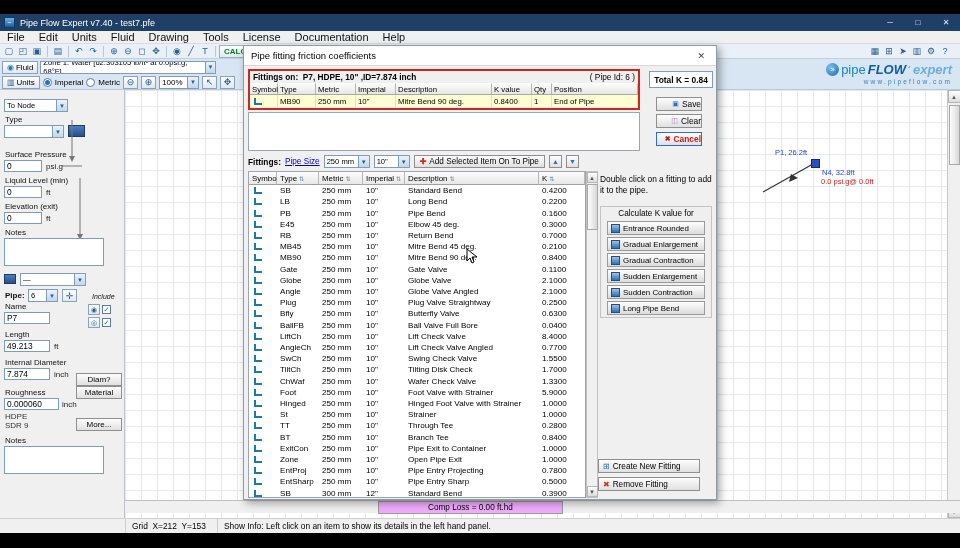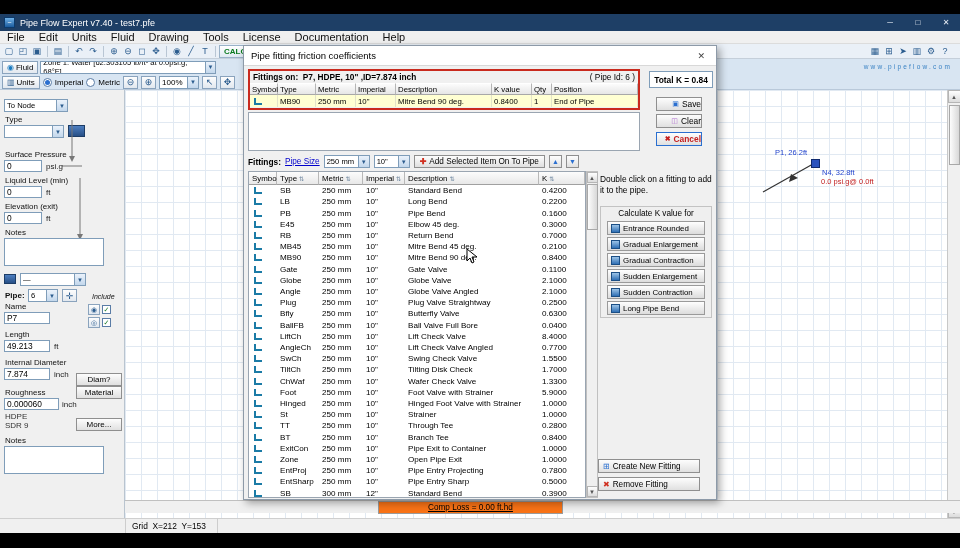--- a/index.html
+++ b/index.html
@@ -65,21 +65,21 @@
     background-size:16px 16px;}
   .cv-label{position:absolute;font-size:7.5px;color:#2244cc;white-space:pre;}
   .cv-label.red{color:#c22222;}
   .node-sq{position:absolute;width:9px;height:9px;background:#2a52be;border:1px solid #102a6e;}
   .vscroll{position:absolute;right:0;top:0;width:13px;height:100%;background:#f0f0f0;border-left:1px solid #c8c8c8;display:flex;flex-direction:column;align-items:center;}
   .scr-arr{width:13px;height:13px;font-size:6px;color:#555;display:flex;align-items:center;justify-content:center;background:linear-gradient(#fefefe,#dcdcdc);border:1px solid #b5b5b5;}
   .scr-thumb{width:11px;height:60px;background:linear-gradient(90deg,#fdfdfd,#d8d8d8);border:1px solid #a8a8a8;margin-top:2px;}
 
   
   .results-bar{position:absolute;left:125px;top:486px;width:835px;height:13px;background:#f0f0f0;border-top:1px solid #c0c0c0;z-index:5;}
-  .comploss{position:absolute;left:253px;top:0px;width:185px;height:13px;background:#f97316;border:1px solid #9a9a9a;font-size:8.2px;display:flex;align-items:center;justify-content:center;text-decoration:underline;}
+  .comploss{position:absolute;left:253px;top:0px;width:185px;height:13px;background:#f0abfc;border:1px solid #9a9a9a;font-size:8.2px;display:flex;align-items:center;justify-content:center;}
 
   
   .statusbar{position:absolute;left:0;top:504px;width:100%;height:15px;background:#f0f0f0;border-top:1px solid #cfcfcf;display:flex;align-items:center;font-size:8.4px;z-index:6;}
   .sb-cell{height:100%;display:flex;align-items:center;padding:8px 6px;border-right:1px solid #cdcdcd;}
 
   
   .dialog{position:absolute;left:243px;top:31px;width:474px;height:455px;background:#f0f0f0;border:1px solid #8d9aa8;box-shadow:3px 3px 8px rgba(0,0,0,.35);z-index:10;}
   .dlg-title{height:20px;background:#fff;display:flex;align-items:center;padding:0 7px;font-size:9.5px;border-bottom:1px solid #d8d8d8;}
   .dlg-close{margin-left:auto;font-size:9px;color:#444;padding:0 4px;}
   .dlg-body{position:relative;width:100%;height:433px;}
@@ -210,20 +210,27 @@
       <span class="mini-tool">⊕</span>
       <span class="combo" style="width:40px;font-size:8px;">
         <span>100%</span>
         <span class="arr">▼</span>
       </span>
       <span class="mini-tool">↖</span>
       <span class="mini-tool">✥</span>
     </div>
 
     <div class="brand">
+      <div class="brand-line">
+        <span class="brand-ic">»</span>
+        <span class="brand-pipe">pipe</span>
+          <span class="brand-flow">FLOW</span>
+          <span style="color:#0f5da0;font-size:9px;">´</span>
+        <span class="brand-expert">expert</span>
+      </div>
       <div class="brand-url">www.pipeflow.com</div>
     </div>
   </div>
 
   <div class="left-panel">
     <span class="combo" style="position:absolute;left:4px;top:9px;width:64px;">
       <span>To Node</span>
       <span class="arr">▼</span>
     </span>
     <span class="lp-label" style="left:5px;top:25px;">Type</span>
@@ -328,20 +335,21 @@
 
   <div class="results-bar">
     <div class="comploss">
       <span>Comp Loss = 0.00 ft.hd</span>
     </div>
   </div>
 
   <div class="statusbar">
     <span class="sb-cell" style="width:126px;"></span>
     <span class="sb-cell pre" style="width:92px;">Grid  X=212  Y=153</span>
+    <span class="sb-cell" style="flex:1;border-right:none;">Show Info: Left click on an item to show its details in the left hand panel.</span>
   </div>
 
   <div class="dialog">
     <div class="dlg-title">
       <span>Pipe fitting friction coefficients</span>
       <span class="dlg-close">✕</span>
     </div>
     <div class="dlg-body">
 
       <div class="redbox">

